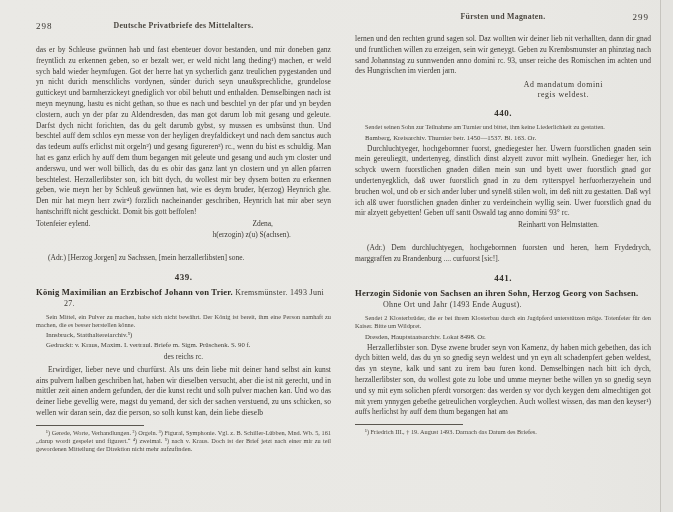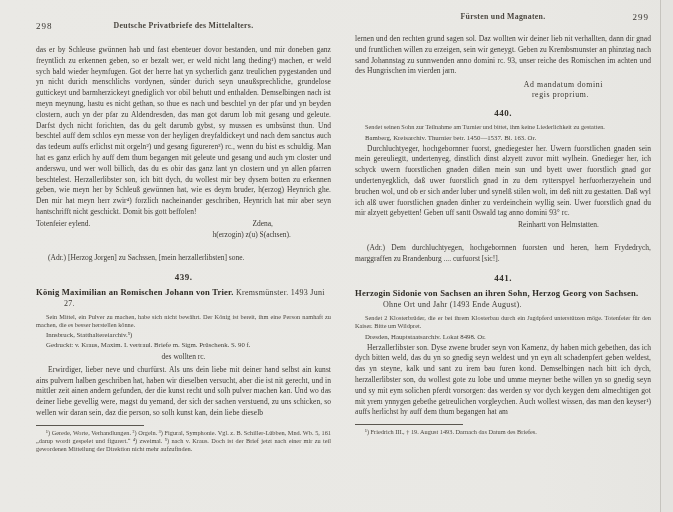--- a/index.html
+++ b/index.html
@@ -65,48 +65,48 @@
     </div>
     <div class="sig-row">
       <span></span>
       <span class="sig-block" style="padding-right:40px;">h(erzogin) z(u) S(achsen).</span>
     </div>
     <div class="adr adr-ind">(Adr.) [Herzog Jorgen] zu Sachssen, [mein herzallerlibsten] sone.</div>
 
     <div class="num-head">439.</div>
 
     <div class="letter-title">
-      <span>König Maximilian an Romischen Johann von Trier.</span><span class="plain"> Kremsmünster. 1493 Juni 27.</span>
+      <span>König Maximilian an Erzbischof Johann von Trier.</span><span class="plain"> Kremsmünster. 1493 Juni 27.</span>
     </div>
 
     <div class="summary">Sein Mittel, ein Pulver zu machen, habe sich nicht bewährt. Der König ist bereit, ihm eine Person namhaft zu machen, die es besser herstellen könne.</div>
     <div class="src-line">Innsbruck, Statthaltereiarchiv.⁵)</div>
     <div class="src-line">Gedruckt: v. Kraus, Maxim. I. vertraul. Briefe m. Sigm. Prüschenk. S. 90 f.</div>
 
     <div class="salut">
-      <div>des wollten rc.</div>
+      <div>des reichs rc.</div>
     </div>
 
     <div class="body-txt indent" style="margin-top:2px;">Erwirdiger, lieber neve und churfürst. Als uns dein liebe mit deiner hand selbst ain kunst ains pulvern halben geschriben hat, haben wir dieselben versucht, aber die ist nit gerecht, und in mittler zeit ainen andern gefunden, der die kunst recht und solh pulver machen kan. Und wo das deiner liebe gevellig were, magst du yemand, der sich der sachen verstuend, zu uns schicken, so wellen wir daran sein, daz die person, so solh kunst kan, dein liebe dieselb</div>
 
     <hr class="fn-rule">
     <div class="footnotes fn-ind">¹) Gerede, Worte, Verhandlungen. ²) Orgeln. ³) Figural, Symphonie. Vgl. z. B. Schiller-Lübben, Mnd. Wb. 5, 161 „darup wordt gespelet und figurert.“ ⁴) zweimal. ⁵) nach v. Kraus. Doch ist der Brief jetzt nach einer mir zu teil gewordenen Mitteilung der Direktion nicht mehr aufzufinden.</div>
   </div>
 
   <div class="page page-right">
     <div class="pg-head">
       <span class="run-title">Fürsten und Magnaten.</span>
       <span class="pg-num right">299</span>
     </div>
 
     <div class="body-txt" style="margin-top:9px;">lernen und den rechten grund sagen sol. Daz wollten wir deiner lieb nit verhallten, dann dir gnad und fruntlichen willen zu erzeigen, sein wir geneygt. Geben zu Krembsmunster an phinztag nach sand Johannstag zu sunnwenden anno domini rc. 93, unser reiche des Romischen im achten und des Hungrischen im vierden jarn.</div>
 
     <div class="mandatum">
       <div>Ad mandatum domini</div>
-      <div class="l2">regis proprium.</div>
+      <div class="l2">regis weldest.</div>
     </div>
 
     <div class="num-head">440.</div>
 
 
     <div class="summary">Sendet seinen Sohn zur Teilnahme am Turnier und bittet, ihm keine Liederlichkeit zu gestatten.</div>
     <div class="src-line">Bamberg, Kreisarchiv. Thurnier betr. 1450—1537. Bl. 163. Or.</div>
 
     <div class="body-txt indent" style="margin-top:2px;">Durchluchtyeger, hochgebornner fuorst, gnediegester her. Uwern fuorstlichen gnaden sein mein gereuliegtt, undertenyeg, dinstlich dinst alzyett zuvor mitt wylhein. Gnedieger her, ich schyck uwern fuorstlichen gnaden dißen mein sun und byett uwer fuorstlich gnad gor undertenyegklich, daß uwer fuorstlich gnad in zu dem rytterspyel herfuorherzyehein und bruchen wol, und ob er sich ander luber und synelß stilen wolt, im deß nitt zu gestatten. Daß wyl ich alß uwer fuorstlichen gnaden dinher zu verdeinchein wyllig sein. Uwer fuorstlich gnad du mir alzyett gebyetten! Geben uff santt Oswald tag anno domini 93° rc.</div>
 

